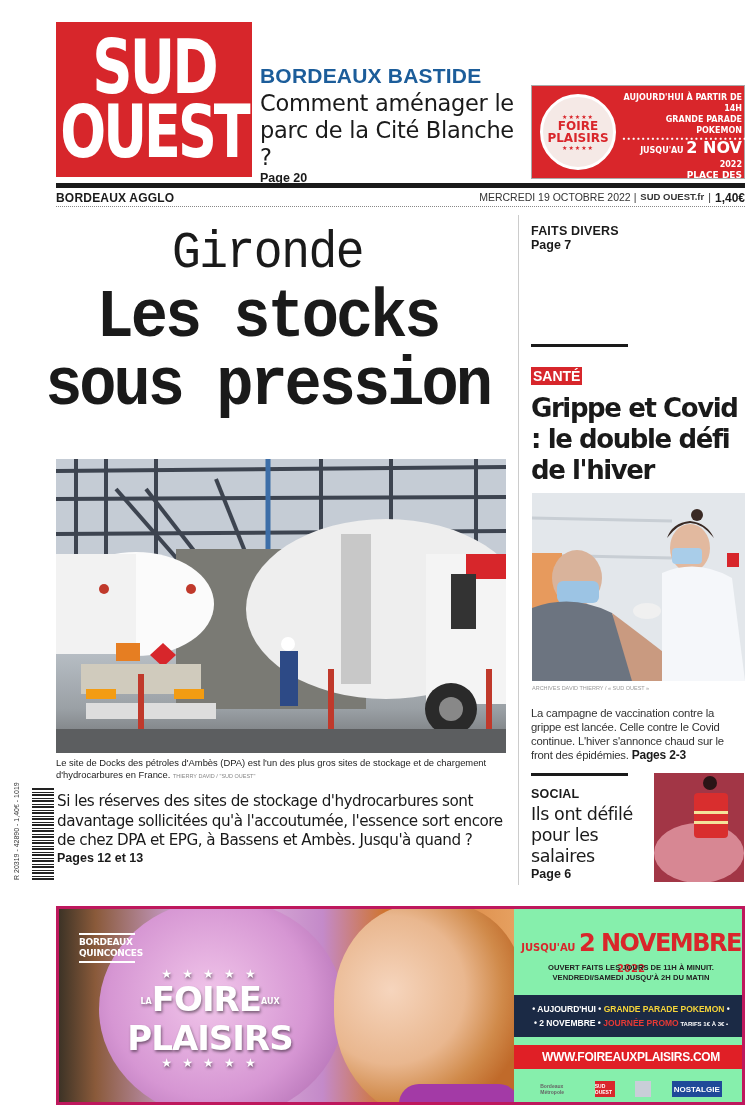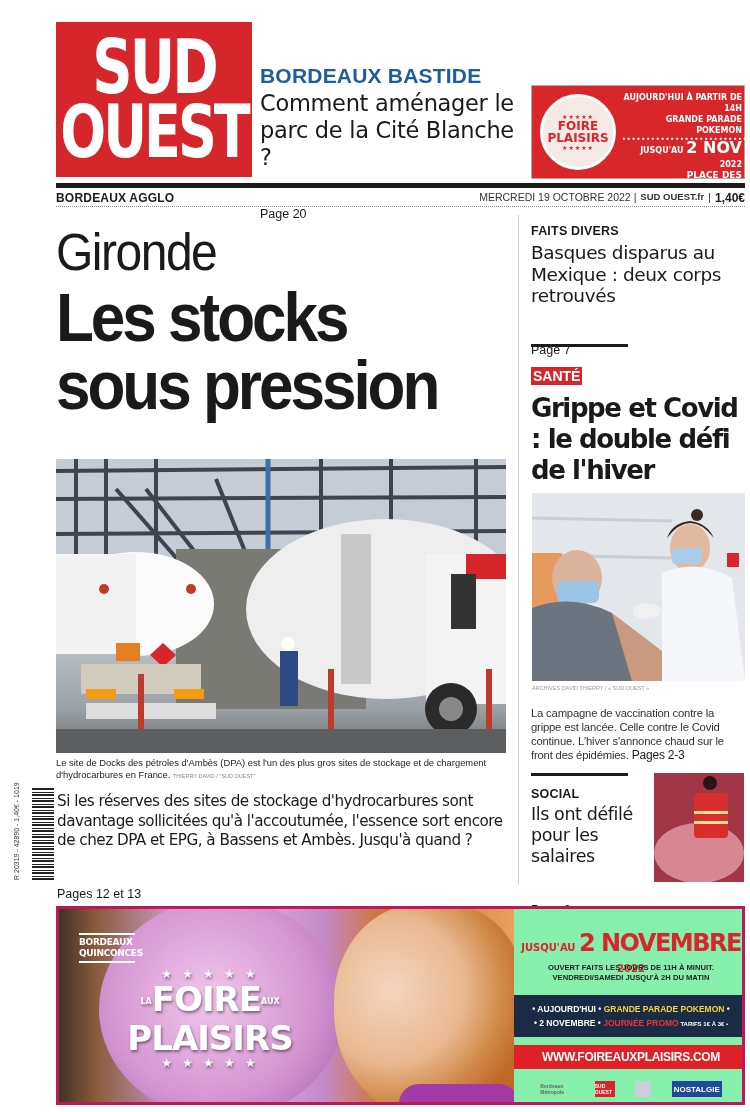--- a/index.html
+++ b/index.html
@@ -8,21 +8,21 @@
 
   
   .logo { position: absolute; left: 56px; top: 22px; width: 196px; height: 155px; background: #d7262b; display: flex; flex-direction: column; align-items: center; justify-content: center; }
   .logo .l1, .logo .l2 { font-family: "DejaVu Sans", sans-serif; font-weight: bold; color: #fff; line-height: 0.95; letter-spacing: -3px; transform: scaleY(1.35); }
   .logo .l1 { font-size: 56px; margin-bottom: 14px; }
   .logo .l2 { font-size: 54px; }
 
   .teaser-top { position: absolute; left: 260px; top: 64px; width: 260px; }
   .kicker-blue { color: #1c5d9a; font-weight: bold; font-size: 21px; letter-spacing: 0.2px; }
   .teaser-top .title { font-family: "DejaVu Sans", sans-serif; font-size: 22.5px; line-height: 27px; color: #1a1a1a; margin-top: 2px; letter-spacing: -0.3px; }
-  .page-ref { font-weight: normal; font-size: 12.5px; color: #1a1a1a; margin-top: 36px; }
+  .page-ref { font-weight: bold; font-size: 12.5px; color: #1a1a1a; }
 
   .ad-top { position: absolute; left: 531px; top: 85px; width: 214px; height: 94px; background: #d9262b; border: 1px solid #aaa; color: #fff; }
   .ad-top .seal { position: absolute; left: 8px; top: 8px; width: 76px; height: 76px; border-radius: 50%; border: 3px solid #fff; background: #f5e9e6; display: flex; flex-direction: column; align-items: center; justify-content: center; }
   .ad-top .seal .s1, .ad-top .seal .s2 { color: #d9262b; font-weight: bold; font-family: "DejaVu Sans", sans-serif; line-height: 1; }
   .ad-top .seal .s1 { font-size: 12px; }
   .ad-top .seal .s2 { font-size: 12px; }
   .ad-top .seal .stars { color: #d9262b; font-size: 6px; letter-spacing: 1px; }
   .ad-top .txt { position: absolute; left: 90px; top: 6px; width: 120px; text-align: right; font-weight: bold; font-family: "DejaVu Sans", sans-serif; line-height: 11px; }
   .ad-top .txt .a { font-size: 8px; display: block; }
   .ad-top .txt .b { font-size: 8px; display: block; }
@@ -33,21 +33,21 @@
   .ad-top .txt .e { font-size: 8.5px; display: block; }
 
   .rule-thick { position: absolute; left: 56px; top: 183px; width: 689px; height: 5px; background: #1a1a1a; }
   .section-bar { position: absolute; left: 56px; top: 189px; width: 689px; height: 18px; display: flex; justify-content: space-between; align-items: center; border-bottom: 1px dotted #888; }
   .section-bar .name { font-weight: bold; font-size: 12px; letter-spacing: 0.2px; }
   .section-bar .meta { font-size: 10.5px; color: #333; display: flex; gap: 4px; }
   .section-bar .meta .brand { font-weight: bold; font-size: 9.5px; }
   .section-bar .meta .price { font-weight: bold; font-size: 12px; color: #1a1a1a; }
 
   
-  .hl { position: absolute; left: 56px; top: 222px; width: 455px; font-family: Liberation Sans, sans-serif; }
+  .hl { position: absolute; left: 40px; top: 222px; width: 455px; text-align: center; font-family: Liberation Mono, monospace; }
   .hl .sup { font-size: 48px; line-height: 62px; letter-spacing: -1.5px; color: #1a1a1a; transform: scaleY(1.08); }
   .hl .main { font-size: 62px; line-height: 68px; font-weight: bold; letter-spacing: -3px; color: #1a1a1a; transform: scaleY(1.1); }
 
   .photo-main { position: absolute; left: 56px; top: 459px; width: 450px; height: 294px; overflow: hidden; background: linear-gradient(#b9c3cf, #cfd6de 50%, #9aa0a5 85%, #6c6e70); }
   .caption-main { position: absolute; left: 56px; top: 757px; width: 455px; font-size: 9.4px; line-height: 12px; color: #222; }
   .credit { font-size: 5.5px; color: #888; text-transform: uppercase; }
 
   .barcode { position: absolute; left: 32px; top: 787px; width: 22px; height: 93px; background: repeating-linear-gradient(0deg, #222 0 2px, #fff 2px 3px, #222 3px 4px, #fff 4px 6px); }
   .barcode-num { position: absolute; left: 13px; top: 880px; transform-origin: left top; transform: rotate(-90deg); font-size: 7px; color: #333; white-space: nowrap; }
 
@@ -204,21 +204,20 @@
 
 <div class="story-carb">
   <div class="body">Si les réserves des sites de stockage d'hydrocarbures sont davantage sollicitées qu'à l'accoutumée, l'essence sort encore de chez DPA et EPG, à Bassens et Ambès. Jusqu'à quand ?</div>
   <div class="page-ref">Pages 12 et 13</div>
 </div>
 
 <div class="vdiv"></div>
 
 <div class="col-r fd">
   <div class="kicker-dark">FAITS DIVERS</div>
-  <div class="title">Basques disparus au Mexique : deux corps retrouvés</div>
   <div class="page-ref">Page 7</div>
 </div>
 <div class="short-rule" style="top:344px;"></div>
 
 <div class="sante-tag">SANTÉ</div>
 <div class="sante-title">Grippe et Covid : le double défi de l'hiver</div>
 <div class="photo-sante">
   <svg width="213" height="188" viewBox="0 0 213 188">
     <rect x="0" y="0" width="213" height="188" fill="#e3e7eb"></rect>
     <line x1="0" y1="25" x2="140" y2="28" stroke="#c8ced4" stroke-width="3"></line>

